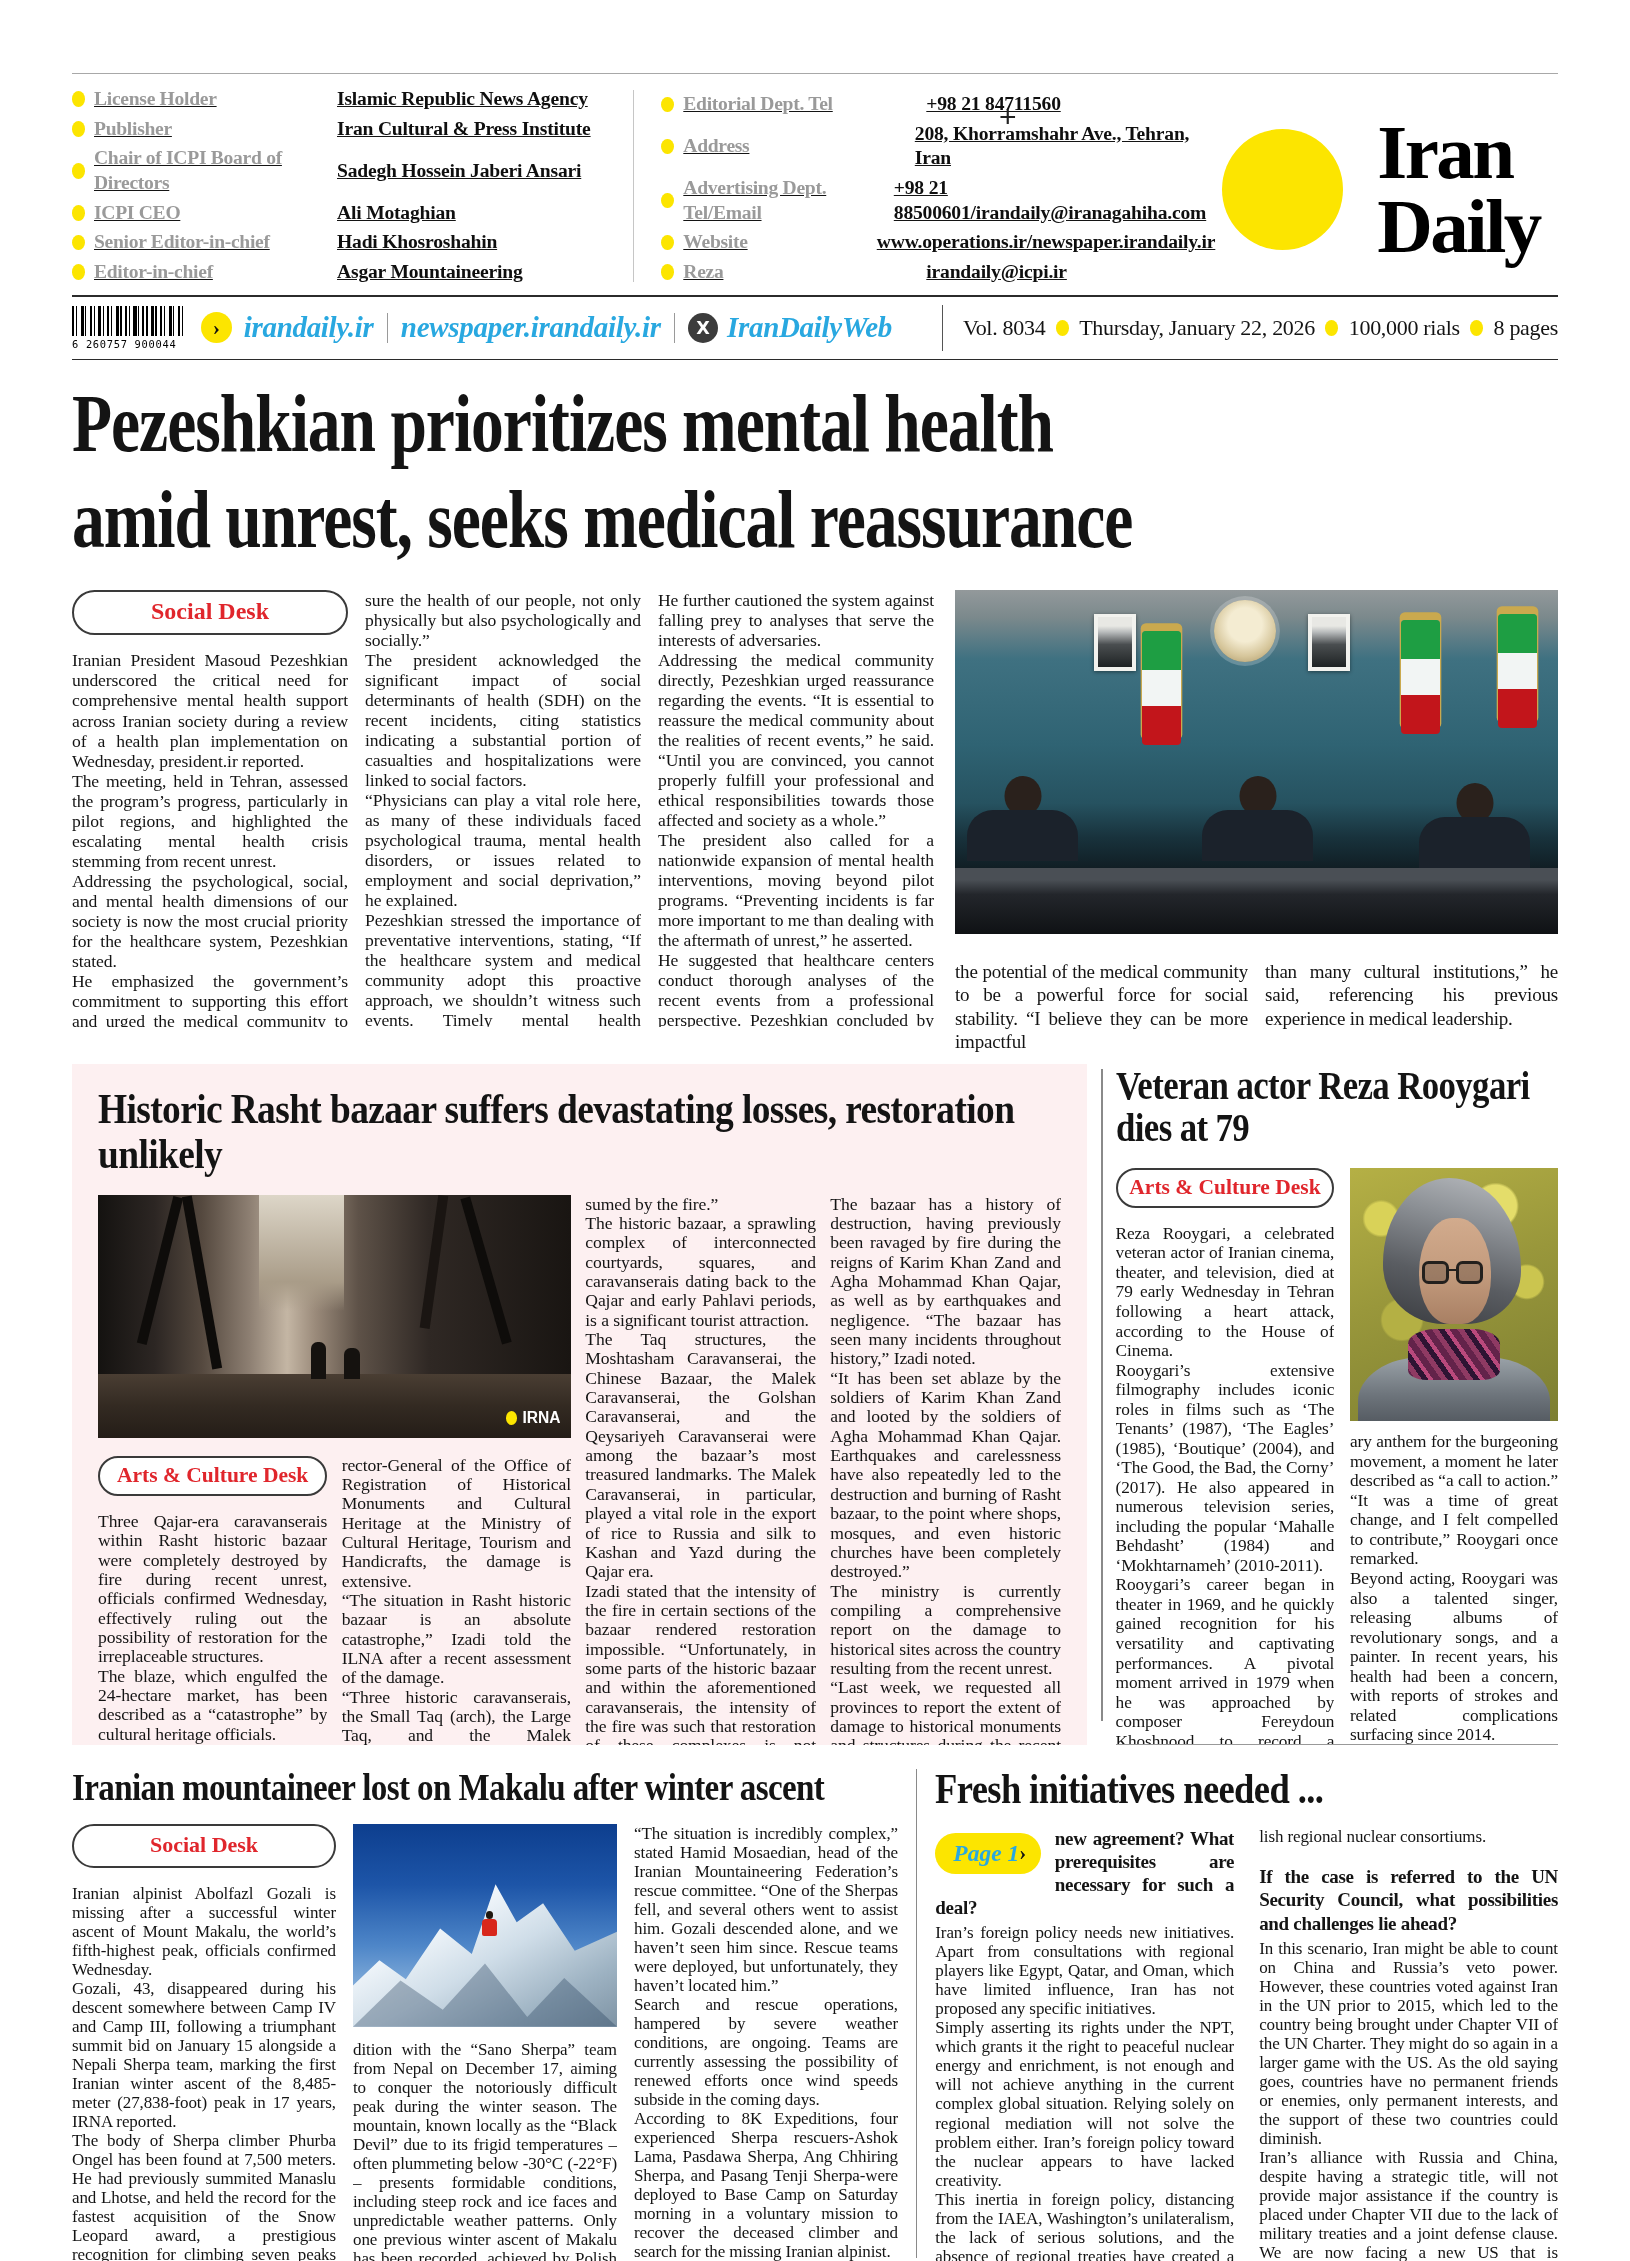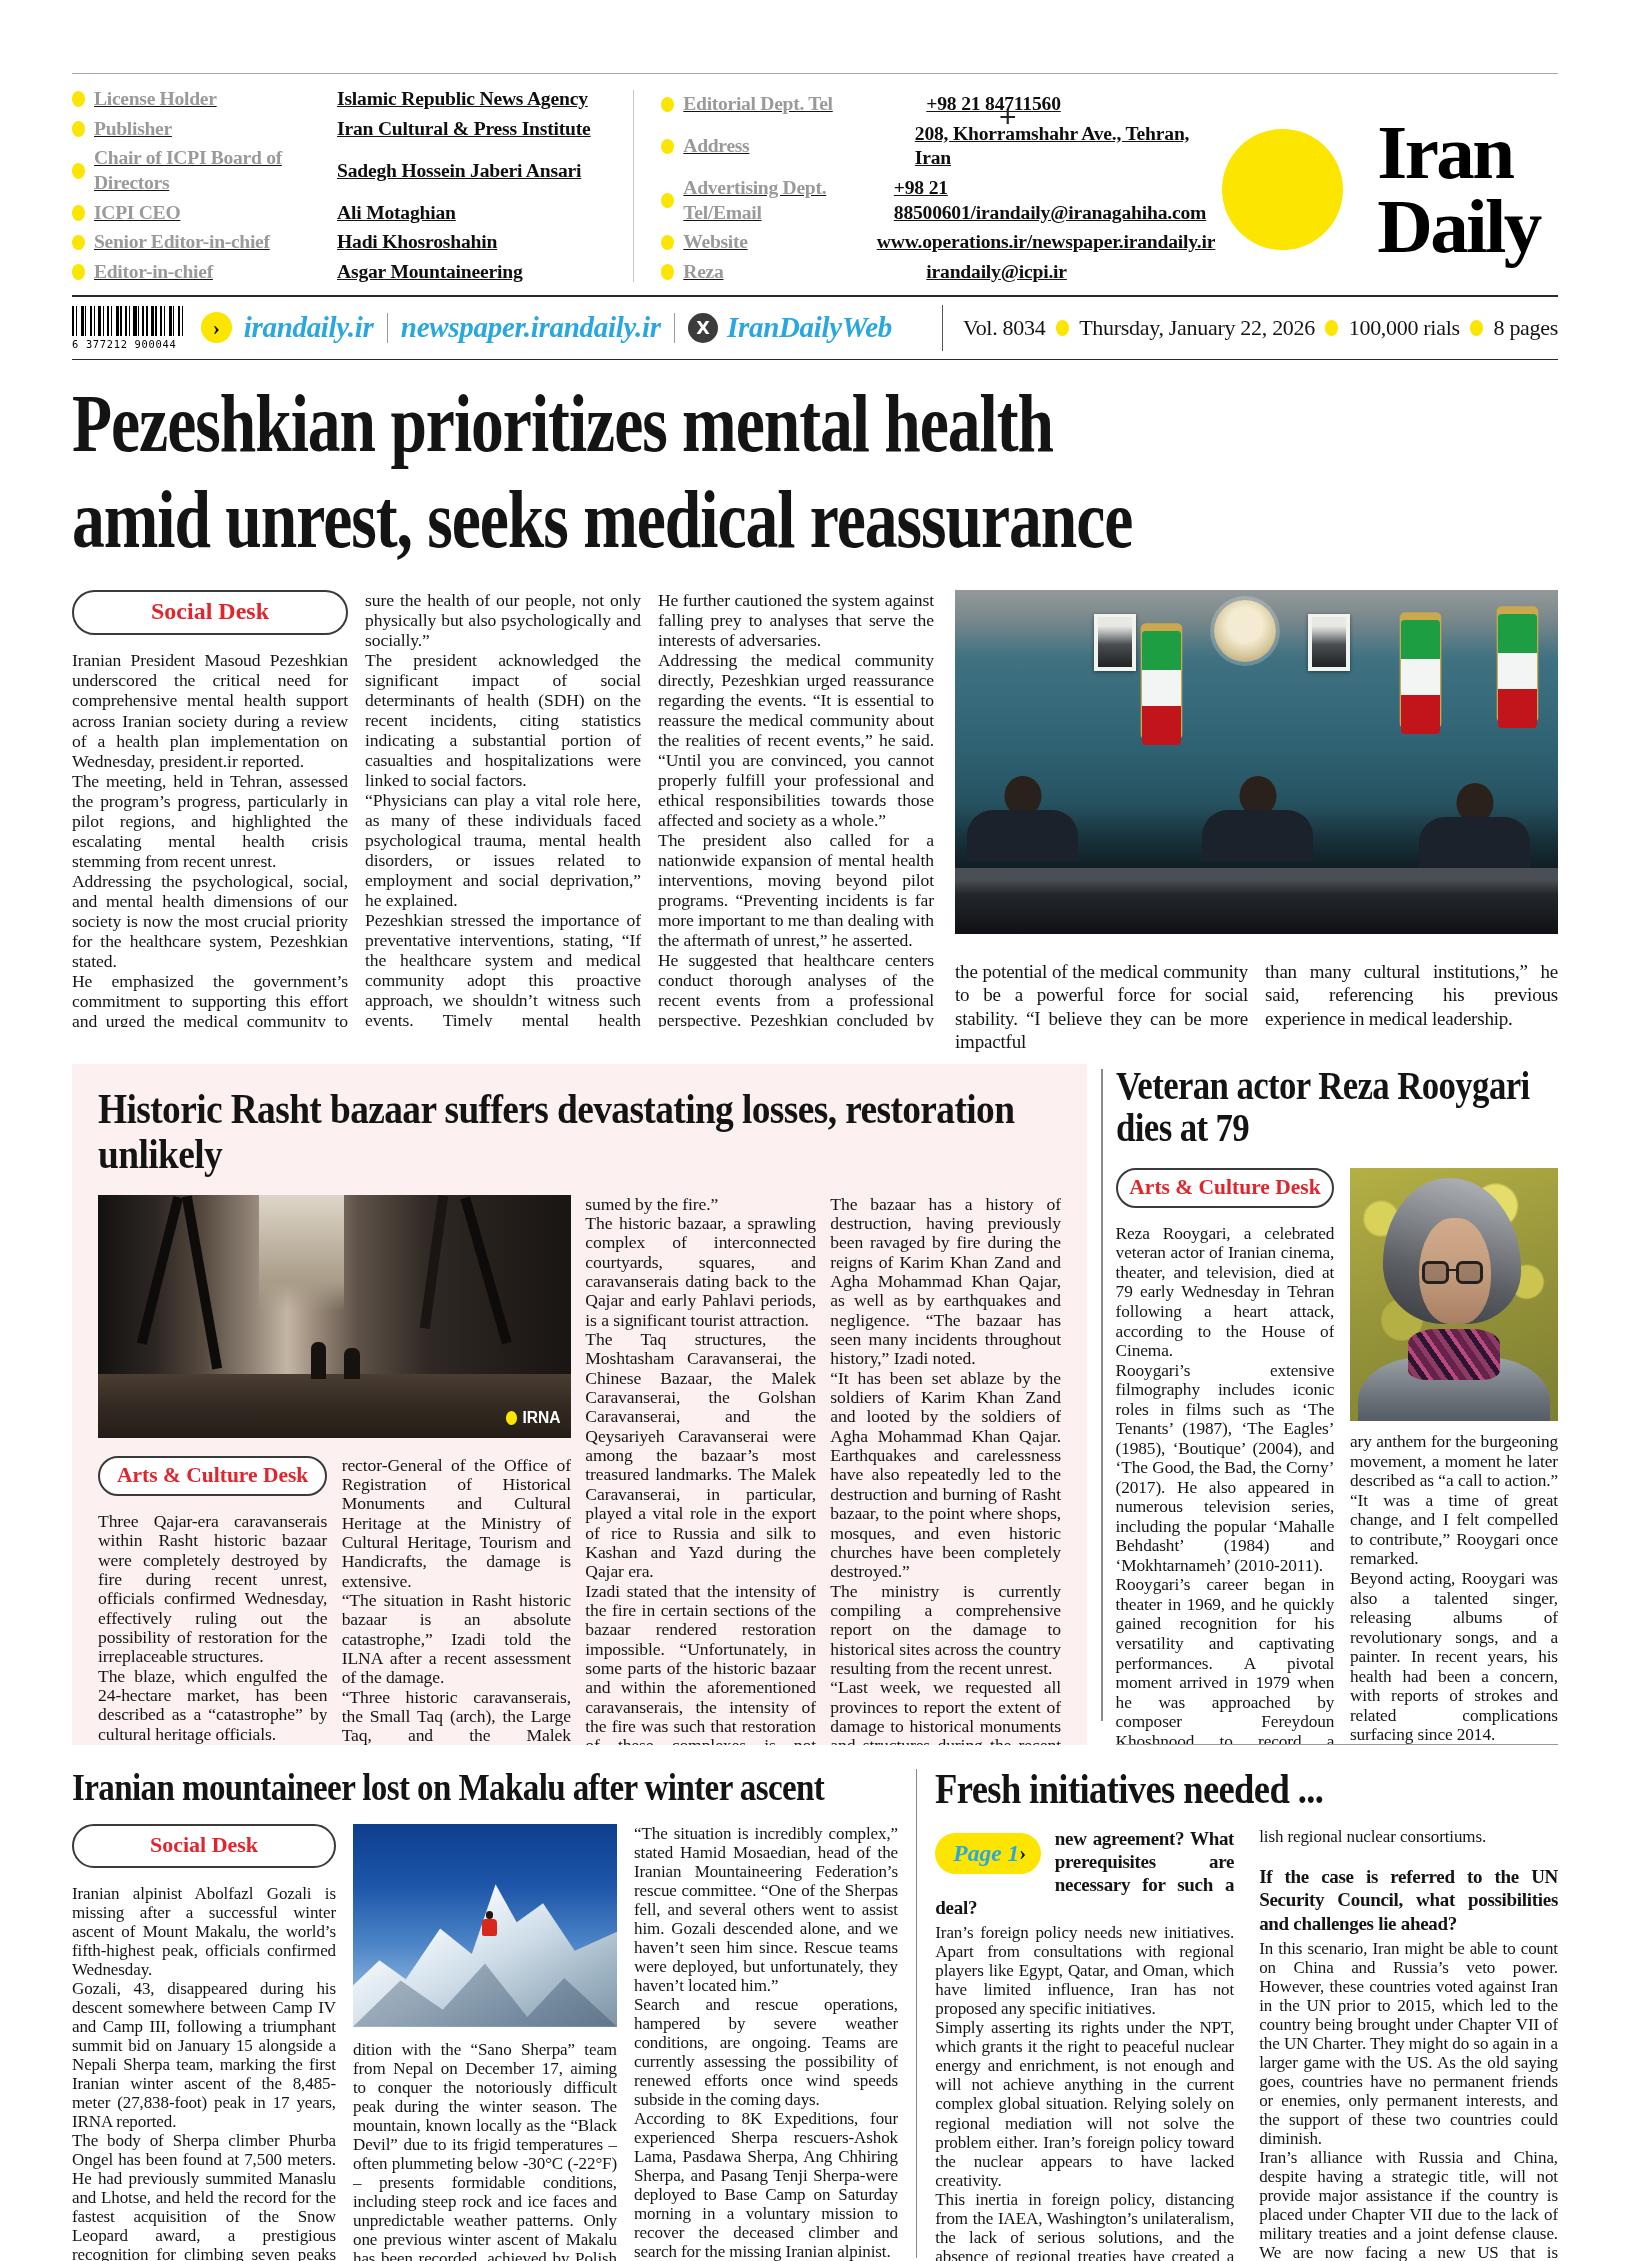--- a/index.html
+++ b/index.html
@@ -225,21 +225,21 @@
         <div>Daily</div>
       </div>
     </div>
   </div>
 
   <hr class="rule-dark">
 
   <div class="infobar">
     <div class="barcode-wrap">
       <div class="barcode"></div>
-      <div class="barcode-digits">6 377212 900044</div>
+      <div class="barcode-digits">6 260757 900044</div>
     </div>
     <div class="ib-arrow">
         <span>›</span>
       </div>
     <a class="ib-link" href="#">irandaily.ir</a>
     <div class="ib-div"></div>
     <a class="ib-link" href="#">newspaper.irandaily.ir</a>
     <div class="ib-div"></div>
     <div class="ib-x">
         <span>X</span>

